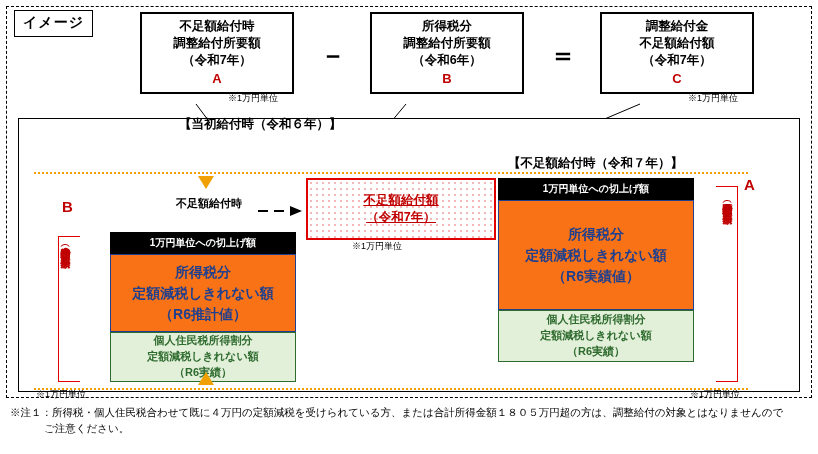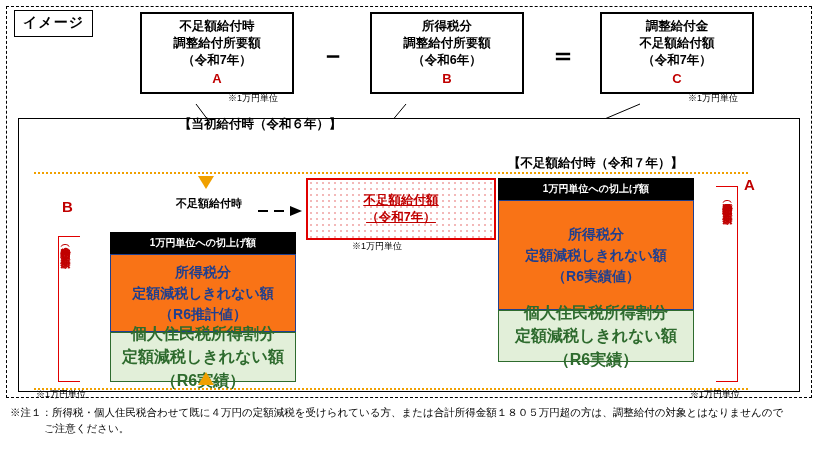--- a/index.html
+++ b/index.html
@@ -85,21 +85,21 @@
   .seg-black{
     background:#000;color:#fff;border:1px solid #000;
     font-size:10px;height:22px;
   }
   .seg-blue{
     background:#f97316;color:#1f3f8f;border:1.5px solid #1f3f8f;
     font-size:14px;line-height:1.5;align-items:center;
   }
   .seg-green{
     background:#e2efd9;color:#2e6b2e;border:1.5px solid #2e6b2e;
-    font-size:16px;line-height:1.45;
+    font-size:11px;line-height:1.45;
   }
   .col-l .seg-blue{height:78px;}
   .col-l .seg-green{height:50px;}
   .col-r .seg-blue{height:110px;}
   .col-r .seg-green{height:52px;}
 
   
   .redbox{
     position:absolute;left:306px;top:178px;width:186px;height:58px;
     border:2.5px solid #e00000;

